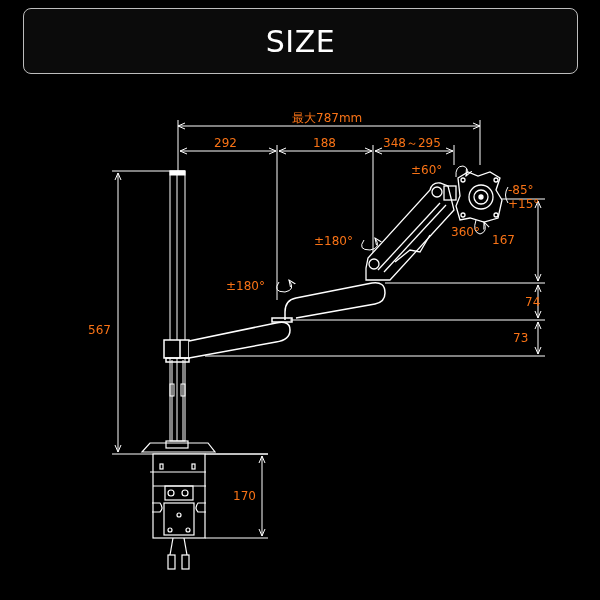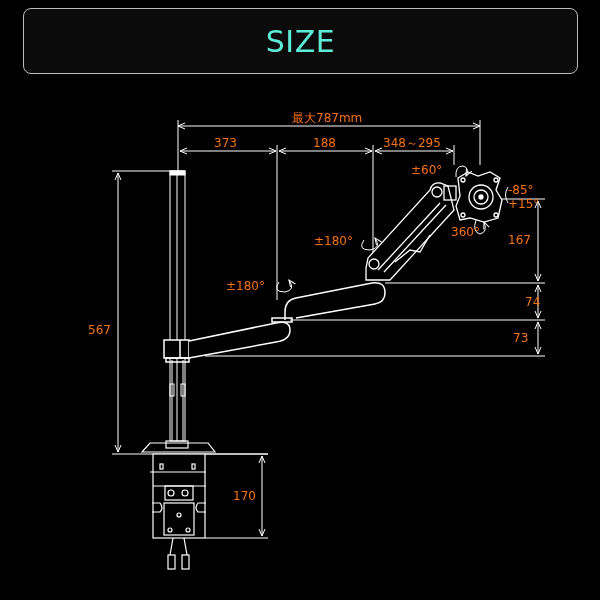--- a/index.html
+++ b/index.html
@@ -2,21 +2,21 @@
 <html><head>
 <meta charset="utf-8">
 <style>
   html, body { margin: 0; padding: 0; background: #000; }
   body { width: 600px; height: 600px; position: relative; overflow: hidden; font-family: "DejaVu Sans", sans-serif; }
   .header-box {
     position: absolute; left: 23px; top: 8px; width: 555px; height: 66px;
     border: 1px solid #bdbdbd; border-radius: 8px; background: #0b0b0b; box-sizing: border-box;
     display: flex; align-items: center; justify-content: center;
   }
-  .header-title { color: #5eead4; font-size: 30px; letter-spacing: 0.5px; }
+  .header-title { color: #ffffff; font-size: 30px; letter-spacing: 0.5px; }
   svg.drawing { position: absolute; left: 0; top: 0; }
   .lbl { position: absolute; color: #f97316; font-size: 12px; white-space: nowrap; line-height: 1; }
 </style>
 </head>
 <body>
 
 <div class="header-box">
   <span class="header-title">SIZE</span>
 </div>
 
@@ -134,25 +134,25 @@
       <circle cx="188" cy="530" r="2"></circle>
       <line x1="173" y1="538" x2="170" y2="555"></line>
       <line x1="184" y1="538" x2="187" y2="555"></line>
       <rect x="168" y="555" width="7" height="14"></rect>
       <rect x="182" y="555" width="7" height="14"></rect>
     </g>
   </g>
 </svg>
 
 <span class="lbl" style="left:292px;top:112px;">最大787mm</span>
-<span class="lbl" style="left:214px;top:137px;">373</span>
+<span class="lbl" style="left:214px;top:137px;">292</span>
 <span class="lbl" style="left:313px;top:137px;">188</span>
 <span class="lbl" style="left:383px;top:137px;">348～295</span>
 <span class="lbl" style="left:88px;top:324px;">567</span>
-<span class="lbl" style="left:508px;top:234px;">167</span>
+<span class="lbl" style="left:492px;top:234px;">167</span>
 <span class="lbl" style="left:513px;top:296px;margin-left:12px;">74</span>
 <span class="lbl" style="left:513px;top:332px;">73</span>
 <span class="lbl" style="left:233px;top:490px;">170</span>
 
 <span class="lbl" style="left:411px;top:164px;">±60°</span>
 <span class="lbl" style="left:508px;top:184px;">-85°</span>
 <span class="lbl" style="left:508px;top:198px;">+15°</span>
 <span class="lbl" style="left:451px;top:226px;">360°</span>
 <span class="lbl" style="left:314px;top:235px;">±180°</span>
 <span class="lbl" style="left:226px;top:280px;">±180°</span>

